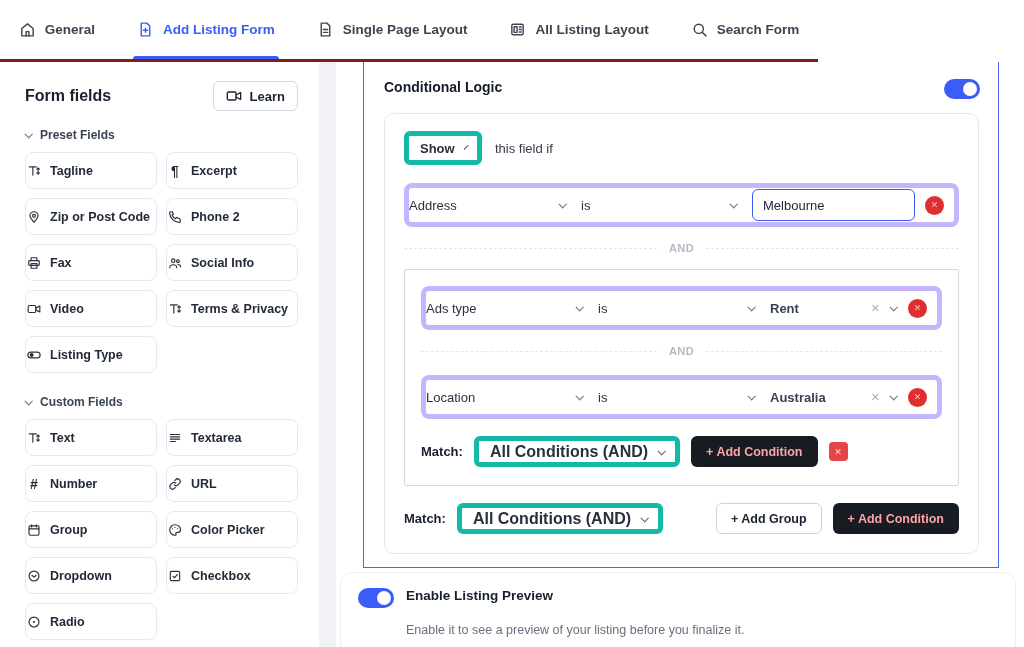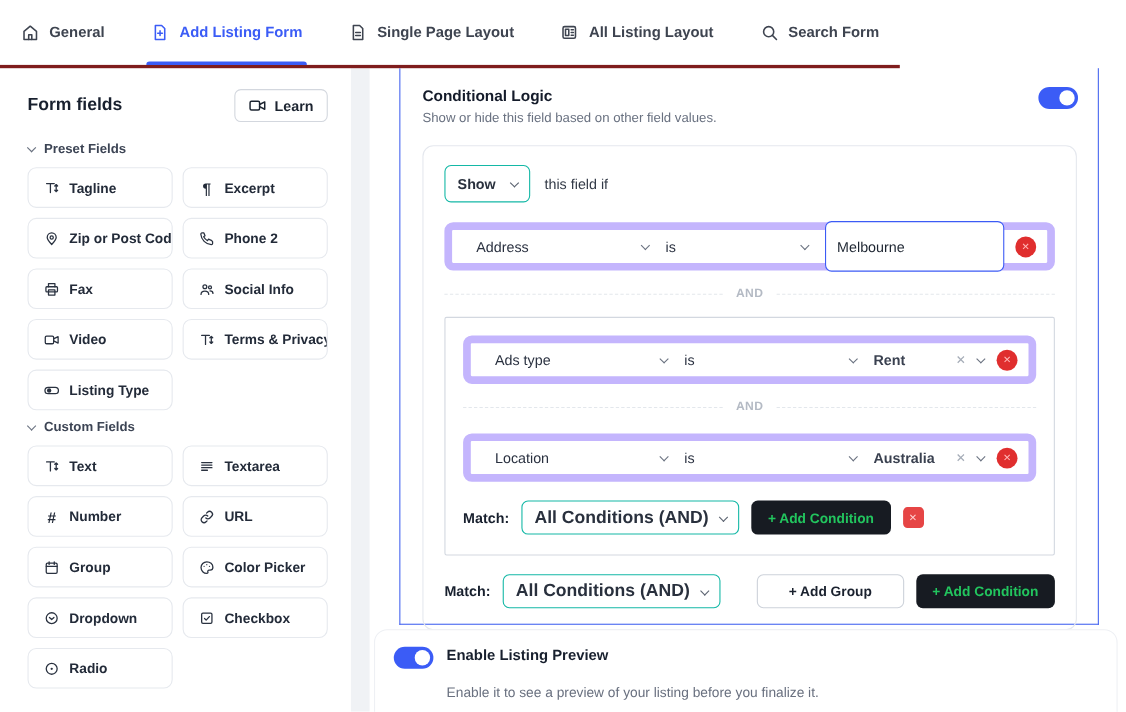--- a/index.html
+++ b/index.html
@@ -30,83 +30,83 @@
     background:#fff; display:flex; align-items:center; gap:8px; font-size:13px; font-weight:700;
     color:#1c2430; cursor:pointer; }
   .learn-btn svg { width:16px; height:16px; }
   .sec-head { margin:17px 0 10px; display:flex; align-items:center; gap:9px;
     font-size:12px; font-weight:700; color:#3c4454; cursor:pointer; }
   .chev { display:inline-block; width:6px; height:6px; border-right:1.6px solid currentColor;
     border-bottom:1.6px solid currentColor; transform:rotate(45deg) translateY(-1px); }
   .sec-head .chev { color:#6a7280; }
   .fgrid { width:273px; display:grid; grid-template-columns:132px 132px; gap:9px; }
   .fbtn { height:37px; border:1px solid #e6e9ee; border-radius:8px; background:#fff;
-    display:flex; align-items:center; gap:9px; padding:0 14px; font-size:12.5px;
+    display:flex; align-items:center; gap:9px; padding:0 1px; font-size:12.5px;
     font-weight:700; color:#232b39; cursor:pointer; white-space:nowrap; overflow:hidden; }
   .fbtn svg { width:14px; height:14px; flex:none; color:#2a3240; }
   .fbtn .gl { font-size:14px; font-weight:700; width:14px; text-align:center; flex:none; }
-  .mt { margin-top:8px; }
+  .mt { margin-top:22px; }
 
   .scroll-strip { position:absolute; left:319px; top:62px; width:17px; height:585px;
     background:#f0f2f5; }
 
   
   .panel { position:absolute; left:363px; top:62px; width:636px; height:506px;
     background:#fff; border:1px solid #4866f0; border-top:none; padding:17px 19px 0 20px; }
   .cl-title { font-size:14px; font-weight:700; color:#141b2a; }
   .cl-sub { font-size:12px; color:#697180; margin-top:5px; }
   .toggle { width:36px; height:20px; border-radius:10px; background:#3b5cf6; position:relative;
     cursor:pointer; flex:none; }
   .toggle::after { content:""; position:absolute; top:3px; right:3px; width:14px; height:14px;
     border-radius:50%; background:#fff; }
   .panel .toggle { position:absolute; top:17px; right:18px; }
 
   .outer-box { margin-top:18px; border:1px solid #e5e8ee; border-radius:10px; padding:17px 19px 19px; }
   .show-row { display:flex; align-items:center; gap:13px; }
-  .select { border:1px solid #14b8a6; border-radius:6px; background:#fff; display:flex;
+  .select { border:5px solid #14b8a6; border-radius:6px; background:#fff; display:flex;
     align-items:center; justify-content:space-between; gap:10px; padding:0 11px;
     font-size:13px; font-weight:700; color:#29303d; cursor:pointer; }
   .select .chev { color:#5b6370; }
   .show-sel { width:78px; height:34px; }
   .sr-label { font-size:13px; color:#333a47; }
 
-  .cond-row { border:7px solid #c4b5fd; border-radius:8px; height:44px; display:flex;
-    align-items:center; padding:0 10px 0 22px; margin-top:18px; background:#fff; }
+  .cond-row { border:5px solid #c4b5fd; border-radius:8px; height:44px; display:flex;
+    align-items:center; padding:0 10px 0 0; margin-top:18px; background:#fff; }
   .cell { display:flex; align-items:center; justify-content:space-between; height:100%;
     cursor:pointer; }
   .cell .lab { font-size:13px; color:#2a3140; }
   .cell .chev { color:#6a7280; margin-right:16px; }
   .c-field { width:172px; }
   .c-op { flex:1; }
-  .val-input { width:163px; height:46px; border:1.6px solid #3c5bf5; border-radius:6px;
+  .val-input { width:163px; height:32px; border:1.6px solid #3c5bf5; border-radius:6px;
     padding:0 10px; font-size:13px; color:#1c2430; outline:none; margin-right:10px;
     font-family:inherit; }
   .del-circle { width:19px; height:19px; border-radius:50%; background:#e02e2e; border:none;
     color:#ffb9b9; font-size:9px; display:flex; align-items:center; justify-content:center;
     cursor:pointer; flex:none; }
   .and-row { display:flex; align-items:center; gap:12px; margin-top:15px; color:#b4bac4;
     font-size:11px; font-weight:700; letter-spacing:.4px; }
   .and-row .dash { flex:1; border-top:1px dashed #e3e7ec; }
 
   .group-box { margin-top:15px; border:1px solid #d3d8e0; border-radius:2px;
     padding:16px 16px 18px; }
   .group-box .cond-row:first-child { margin-top:0; }
   .vcell { flex:1; display:flex; align-items:center; height:100%; cursor:pointer;font-weight:bold; }
   .vcell .val { font-size:13px; color:#3a4150; }
   .vcell .clear { margin-left:auto; color:#a6adb8; font-size:11px; }
   .vcell .chev { color:#6a7280; margin:0 12px 0 10px; }
   .match-row { display:flex; align-items:center; gap:11px; margin-top:17px; }
   .match-lab { font-size:13px; font-weight:700; color:#18202e; }
   .match-sel { height:31px; font-size:16px; }
   .btn-dark { height:31px; padding:0 15px; border:none; border-radius:6px; background:#171b22;
-    color:#22c55e; font-size:12.5px; font-weight:700; cursor:pointer; font-family:inherit; }
+    color:#fca5a5; font-size:12.5px; font-weight:700; cursor:pointer; font-family:inherit; }
   .del-square { width:19px; height:19px; border-radius:4px; background:#e64545; border:none;
     color:#ffd2d2; font-size:9px; display:flex; align-items:center; justify-content:center;
     cursor:pointer; }
-  .btn-light { height:31px; padding:0 28px; border:1px solid #cdd2da; border-radius:6px;
+  .btn-light { height:31px; padding:0 14px; border:1px solid #cdd2da; border-radius:6px;
     background:#fff; color:#1a212e; font-size:12.5px; font-weight:700; cursor:pointer;
     font-family:inherit; }
   .spacer { flex:1; }
 
   
   .lp-card { position:absolute; left:340px; top:572px; width:676px; height:140px;
     background:#fff; border:1px solid #eef0f4; border-radius:12px; padding:15px 16px 0 17px; }
   .lp-head { display:flex; gap:12px; align-items:flex-start; }
   .lp-title { font-size:13.5px; font-weight:700; color:#18202e; }
   .lp-sub { font-size:12.5px; color:#69707f; margin-top:20px; }
@@ -306,21 +306,20 @@
           </svg>
         <span>Radio</span>
       </div>
     </div>
   </aside>
 
   <div class="scroll-strip"></div>
 
   <section class="panel">
     <div class="cl-title">Conditional Logic</div>
-    <div class="cl-sub">Show or hide this field based on other field values.</div>
     <div class="toggle"></div>
 
     <div class="outer-box">
       <div class="show-row">
         <div class="select show-sel">
           <span>Show</span>
           <span class="chev"></span>
         </div>
         <span class="sr-label">this field if</span>
       </div>

